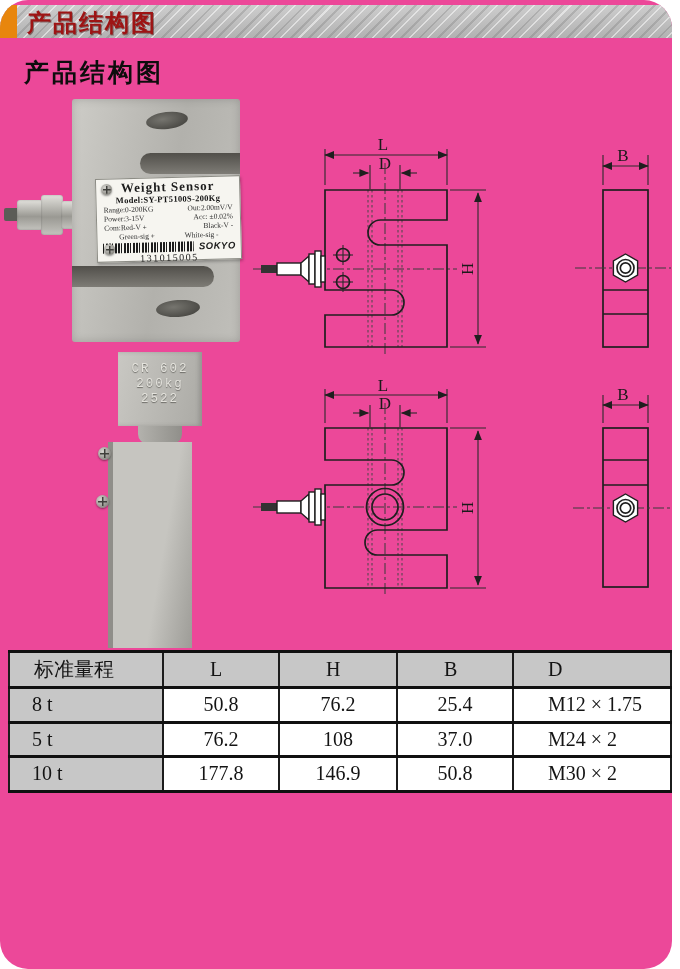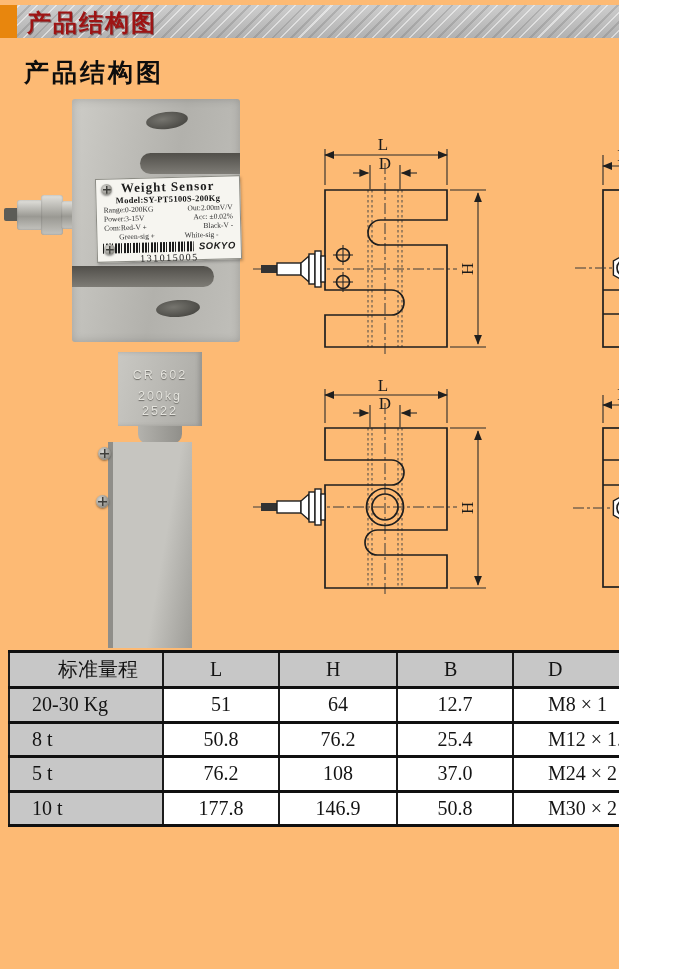--- a/index.html
+++ b/index.html
@@ -2,22 +2,22 @@
 <html style="--accent-orange: #e8860d; --banner-red: #9e1414; --table-gray: #c7c7c7;"><head>
 <meta charset="utf-8">
 <style>
   :root{
     --accent-orange:#e8860d;
     --banner-red:#9e1414;
     --table-gray:#c7c7c7;
     --line:#1f1f1f;
   }
   html,body{margin:0;padding:0;background:#fff;}
-  .page{position:relative;width:619px;height:969px;background:#fdba74;overflow:hidden;
-        font-family:"Liberation Serif","DejaVu Serif",serif;}
+  .page{position:relative;width:672px;height:969px;background:#ec4899;overflow:hidden;
+        font-family:"Liberation Serif","DejaVu Serif",serif;border-radius:28px;}
 
   
   .banner{position:absolute;left:0;top:5px;width:680px;height:33px;
     background:
       repeating-linear-gradient(135deg, rgba(255,255,255,.5) 0 1.5px, rgba(255,255,255,0) 1.5px 7px,
         rgba(90,90,90,.22) 7px 9px, rgba(255,255,255,0) 9px 13px),
       linear-gradient(180deg,#cdcdcd,#b2b2b2);}
   .banner-accent{position:absolute;left:0;top:0;bottom:0;width:17px;background:var(--accent-orange,#e8860d);}
   .banner-title{position:absolute;left:27px;top:2px;font-family:"Liberation Sans","DejaVu Sans",sans-serif;
     font-size:24px;font-weight:bold;color:var(--banner-red,#9e1414);letter-spacing:2px;
@@ -61,21 +61,21 @@
   .gland-nut1{left:13px;top:9px;width:26px;height:30px;}
   .gland-nut2{left:37px;top:4px;width:22px;height:40px;}
   .gland-nut3{left:57px;top:10px;width:15px;height:28px;}
 
   
   .photo-side{position:absolute;left:42px;top:352px;width:190px;height:296px;}
   .p2-top{position:absolute;left:76px;top:0;width:84px;height:74px;
     background:linear-gradient(105deg,#c9c8c3,#abaaa5);box-shadow:inset -3px 0 4px rgba(0,0,0,.15);
     text-align:center;padding-top:10px;box-sizing:border-box;}
   .engrave{font-size:12.5px;letter-spacing:2px;color:#e4e3dd;text-shadow:0 1px 1px #6b6a65;line-height:15px;
-    font-family:Liberation Sans, sans-serif;margin-top:6px;}
+    font-family:Liberation Mono, monospace;}
   .p2-neck{position:absolute;left:96px;top:74px;width:44px;height:18px;
     background:linear-gradient(90deg,#b3b2ad,#908f8a);border-radius:0 0 10px 10px;}
   .p2-bar{position:absolute;left:66px;top:90px;width:84px;height:206px;
     background:linear-gradient(100deg,#c6c5c0 60%,#9d9c97);border-left:5px solid #8f8e89;box-sizing:border-box;}
   .p2-screw1{left:56px;top:95px;width:13px;height:13px;}
   .p2-screw2{left:54px;top:143px;width:13px;height:13px;}
 
   
   .drw{position:absolute;}
   .d1{left:245px;top:133px;}
@@ -87,21 +87,21 @@
   .dim-line{fill:none;stroke:#2b2b2b;stroke-width:1.1;}
   .ctr-line{fill:none;stroke:#3a3a3a;stroke-width:1;stroke-dasharray:11 3 3 3;}
   .dot-line{fill:none;stroke:#474747;stroke-width:1;stroke-dasharray:2.5 2.5;}
   .part{fill:#fff;stroke:#1f1f1f;stroke-width:1.4;}
 
   
   .spec-table{position:absolute;left:8px;top:650px;border-collapse:collapse;table-layout:fixed;width:662px;
     font-size:20px;color:#141414;}
   .spec-table th,.spec-table td{border-left:2px solid #1c1c1c;border-right:2px solid #1c1c1c;
     border-top:3px solid #101010;border-bottom:3px solid #101010;font-weight:normal;padding:0;}
-  .spec-table th{height:33px;background:var(--table-gray,#c7c7c7);text-align:center;padding-left:24px;}
+  .spec-table th{height:33px;background:var(--table-gray,#c7c7c7);text-align:left;padding-left:24px;}
   .spec-table td{height:31.5px;text-align:center;background:#fff;}
   .spec-table td.range{background:var(--table-gray,#c7c7c7);text-align:left;padding-left:22px;}
   .spec-table th.hdr-letter{text-align:left;padding-left:46px;}
   .spec-table th.hdr-d,.spec-table td.dcol{text-align:left;padding-left:34px;}
   .col-range{width:154px;}.col-l{width:116px;}.col-h{width:118px;}.col-b{width:116px;}.col-d{width:158px;}
 </style>
 </head>
 <body>
 
 <div class="page">
@@ -285,27 +285,20 @@
     </colgroup>
     <tbody>
         <tr>
       <th>标准量程</th>
       <th class="hdr-letter">L</th>
       <th class="hdr-letter">H</th>
       <th class="hdr-letter">B</th>
       <th class="hdr-d">D</th>
     </tr>
     <tr>
-      <td class="range">20-30 Kg</td>
-      <td>51</td>
-      <td>64</td>
-      <td>12.7</td>
-      <td class="dcol">M8 × 1</td>
-    </tr>
-    <tr>
       <td class="range">8 t</td>
       <td>50.8</td>
       <td>76.2</td>
       <td>25.4</td>
       <td class="dcol">M12 × 1.75</td>
     </tr>
     <tr>
       <td class="range">5 t</td>
       <td>76.2</td>
       <td>108</td>

